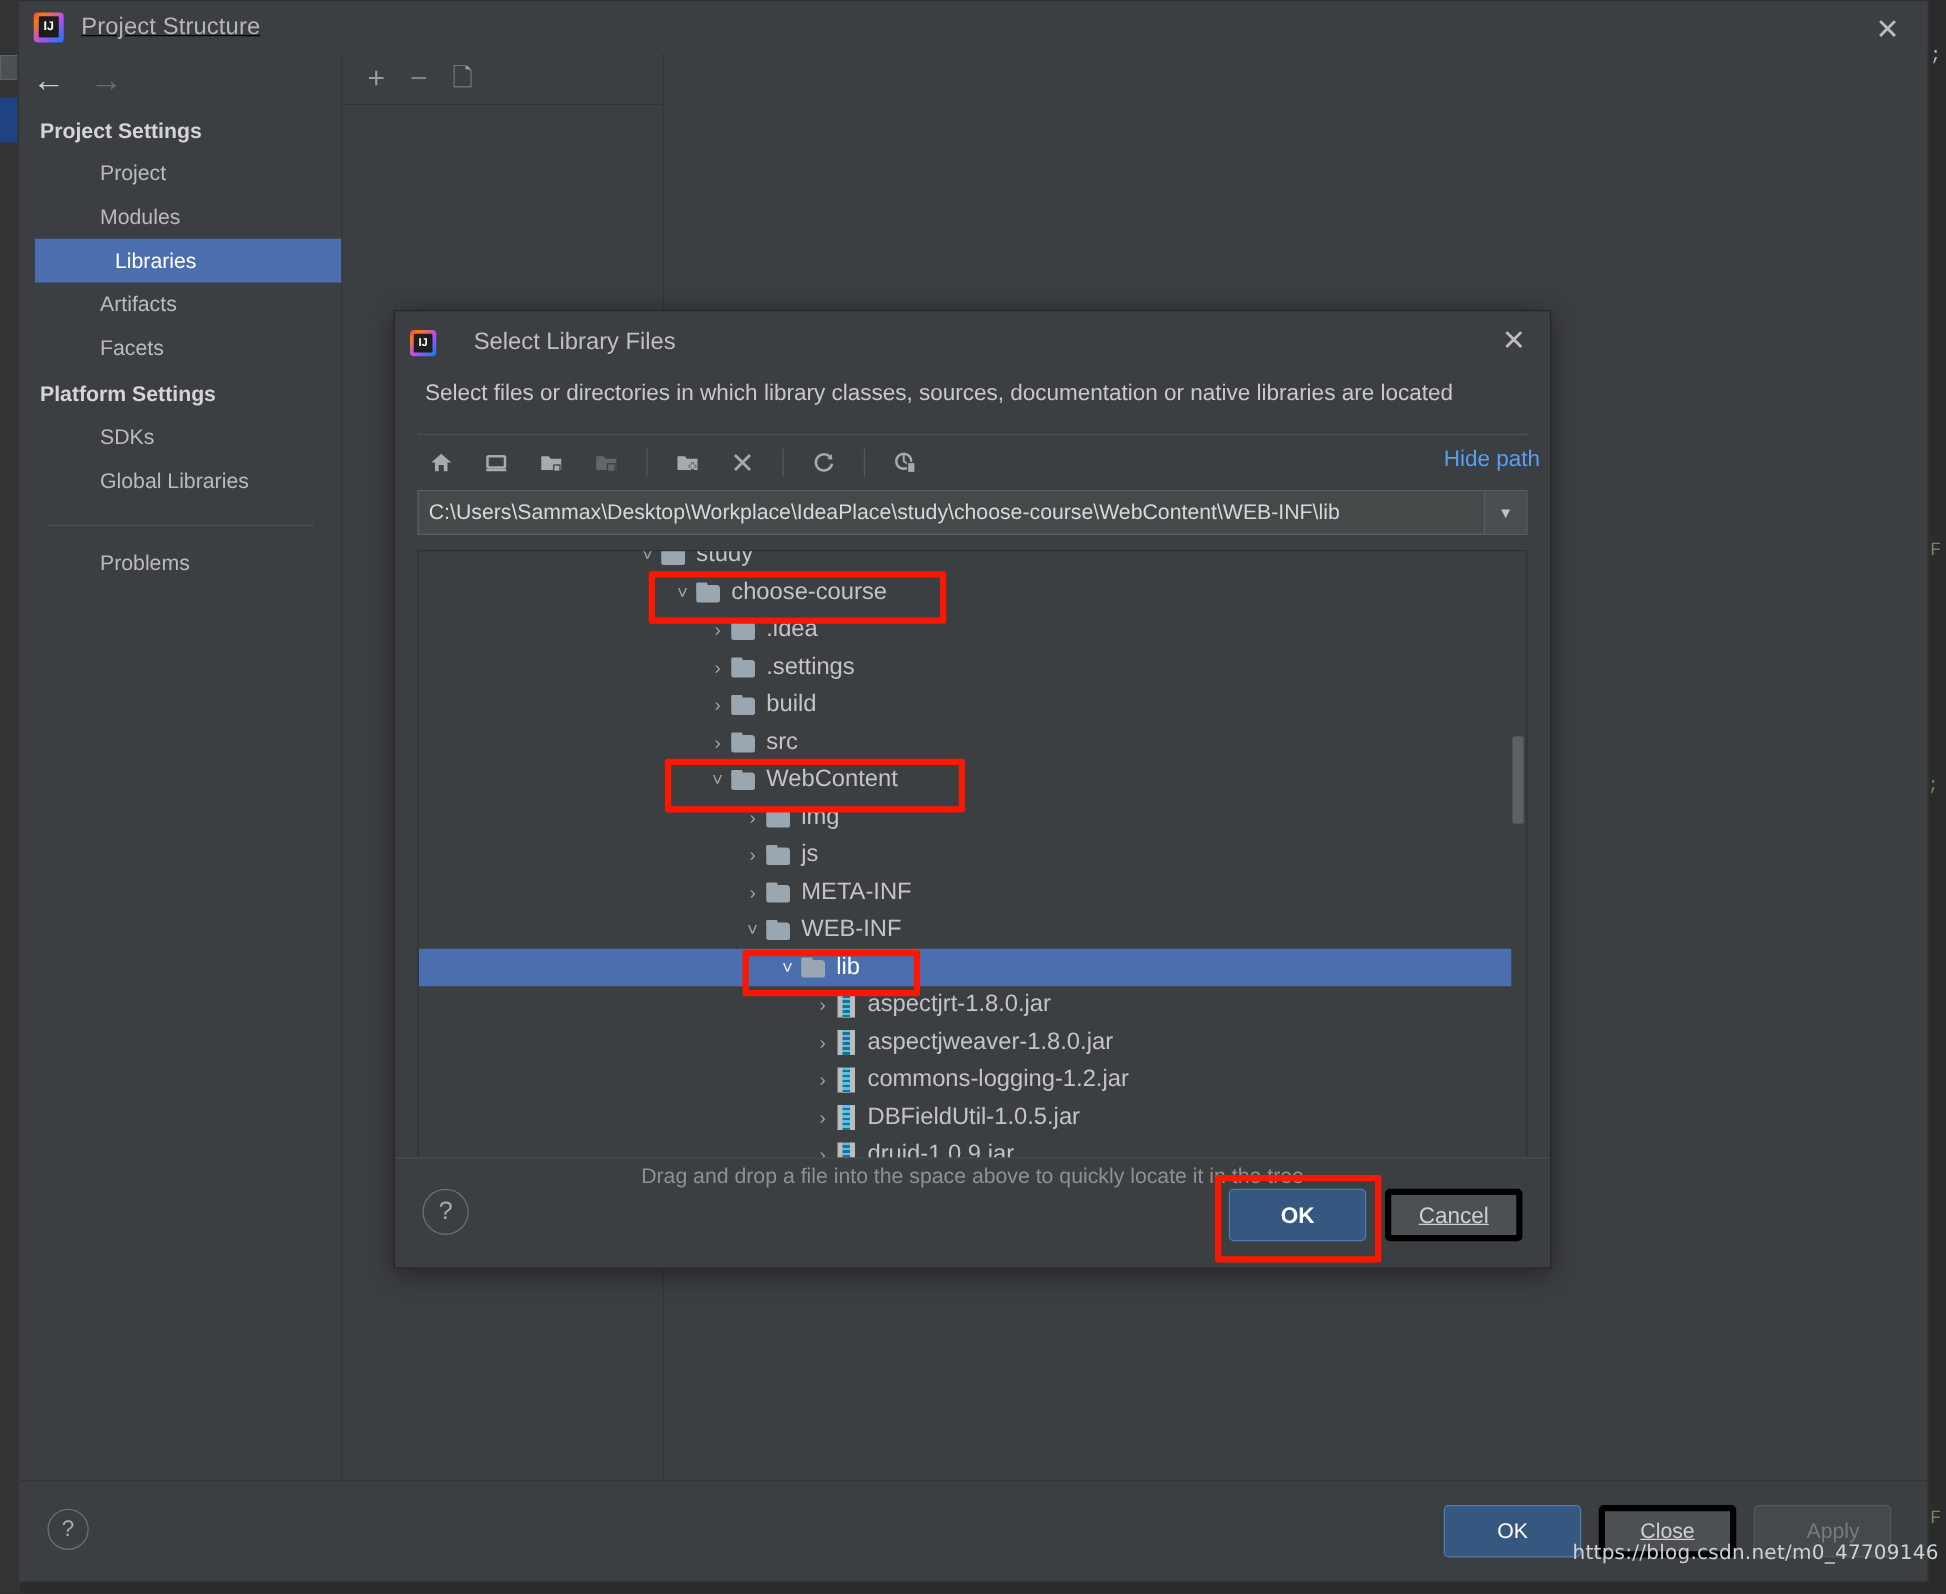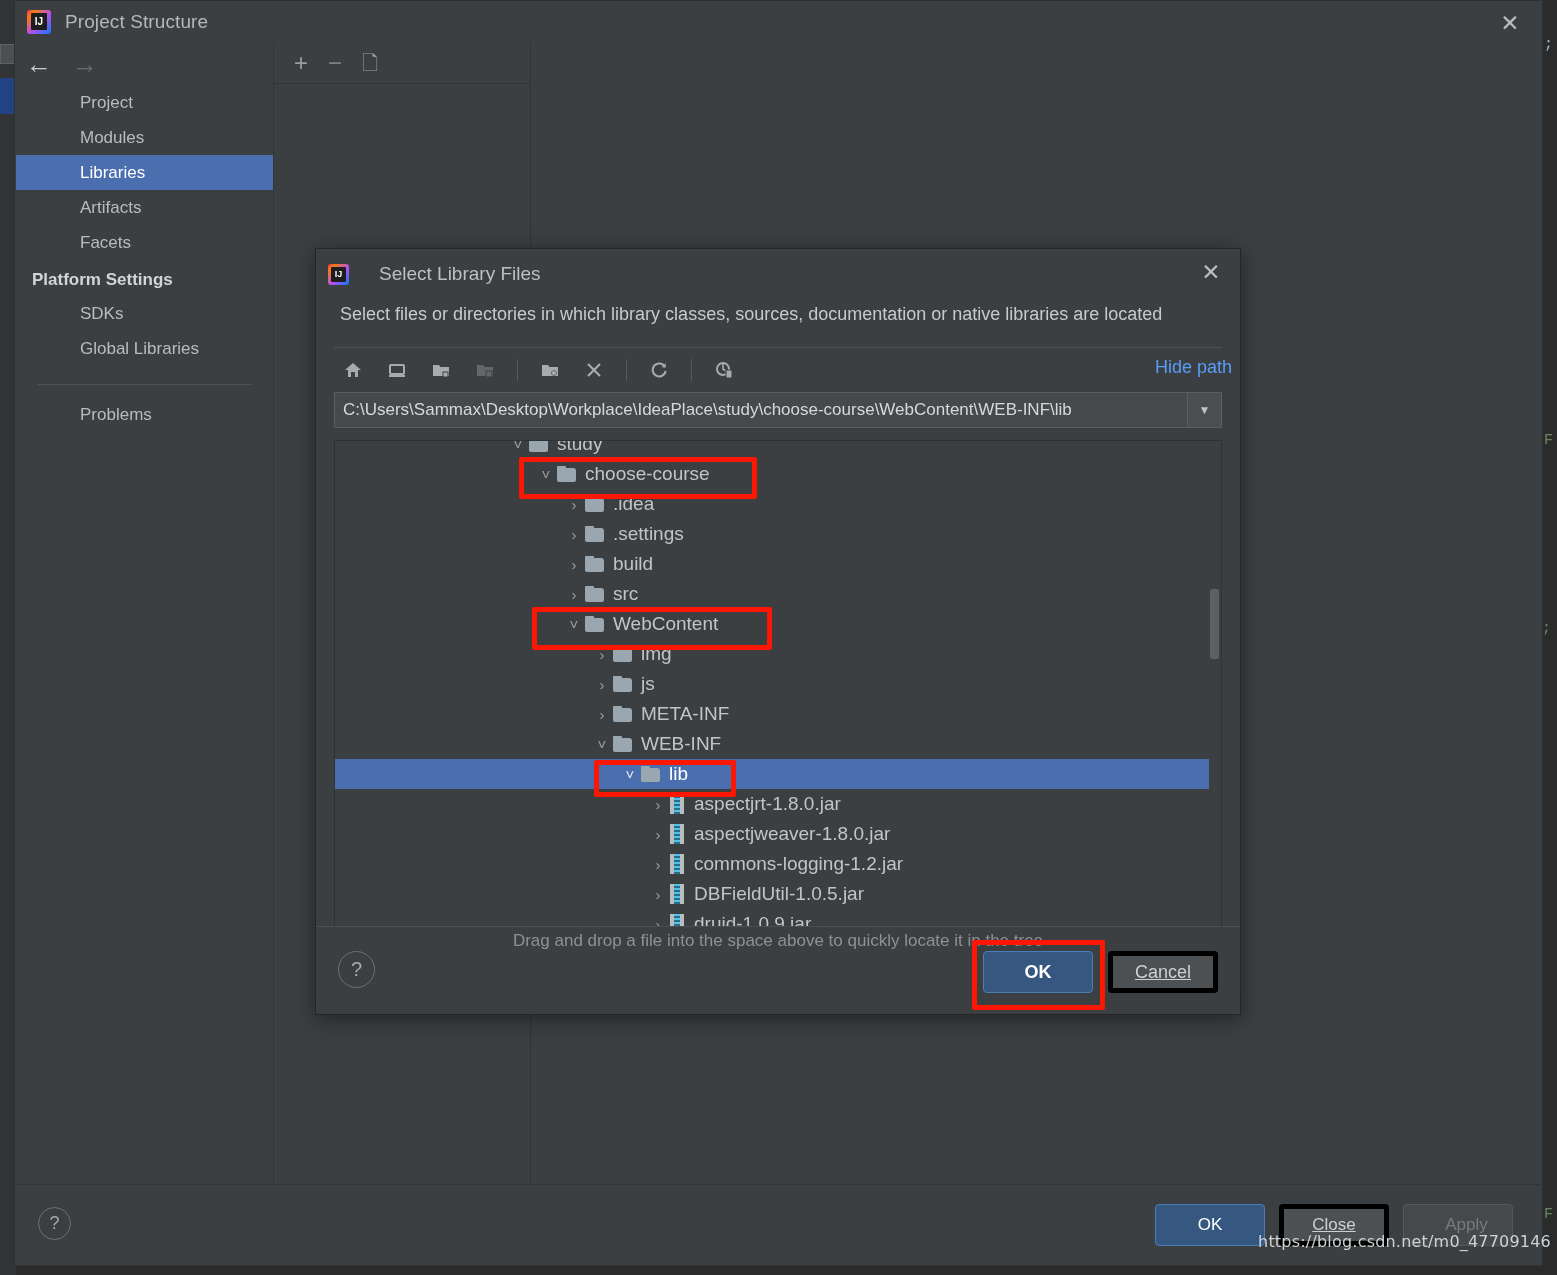--- a/index.html
+++ b/index.html
@@ -27,21 +27,21 @@
   
   .ps-window {
     position: absolute; left: 14px; top: 0px;
     width: 1529px; height: 1266px;
     background: #3c3f41;
     border: 1px solid #2e3133;
   }
   .ps-titlebar {
     position: absolute; left: 0; top: 0; width: 100%; height: 42px;
     background: #3c3f41;
-    display: flex; align-items: center;
+    display: flex; align-items: center; text-decoration: underline;
   }
   .ij-logo {
     width: 24px; height: 24px; margin-left: 12px; position: relative;
     border-radius: 3px;
     background: linear-gradient(135deg,#fe315d 0%, #f97a12 18%, #b74ef0 55%, #087cfa 100%);
   }
   .ij-logo::after {
     content: "IJ"; position: absolute; left: 4px; top: 3px;
     width: 16px; height: 17px; background: #1d1d1d; color: #fff;
     font-size: 10px; font-weight: bold; text-align: center; line-height: 17px;
@@ -67,21 +67,21 @@
   .nav-arrow { font-size: 26px; line-height: 1; color: #c8cacc; cursor: pointer; }
   .nav-arrow.disabled { color: #6a6d70; cursor: default; }
 
   .nav-group-title {
     padding: 10px 0 6px 16px; font-size: 17px; font-weight: bold; color: #d3d5d7;
   }
   .nav-item {
     height: 35px; display: flex; align-items: center;
     padding-left: 64px; font-size: 17px; color: #b9bbbd; cursor: pointer;
   }
-  .nav-item.selected { background: #4b6eaf; color: #ffffff; }
+  .nav-item.selected { background: #4b6eaf; color: #ffffff; margin-left: 12px; }
   .nav-sep { height: 1px; background: #4e5254; margin: 18px 22px 12px 22px; }
 
   
   .ps-content {
     position: absolute; left: 259px; top: 42px; right: 1px; bottom: 80px;
     background: #3c3f41;
   }
   .content-toolbar {
     position: absolute; left: 0; top: 0; width: 257px; height: 41px;
     display: flex; align-items: center; gap: 20px; padding-left: 20px;
@@ -259,20 +259,21 @@
       <div class="ps-title">Project Structure</div>
       <div class="ps-close">✕</div>
     </div>
 
     <div class="ps-nav">
       <div class="nav-arrows">
         <span class="nav-arrow">←</span>
         <span class="nav-arrow disabled">→</span>
       </div>
 
+      <div class="nav-group-title">Project Settings</div>
       <div class="nav-item">
         <span>Project</span>
       </div>
       <div class="nav-item">
         <span>Modules</span>
       </div>
       <div class="nav-item selected">
         <span>Libraries</span>
       </div>
       <div class="nav-item">

